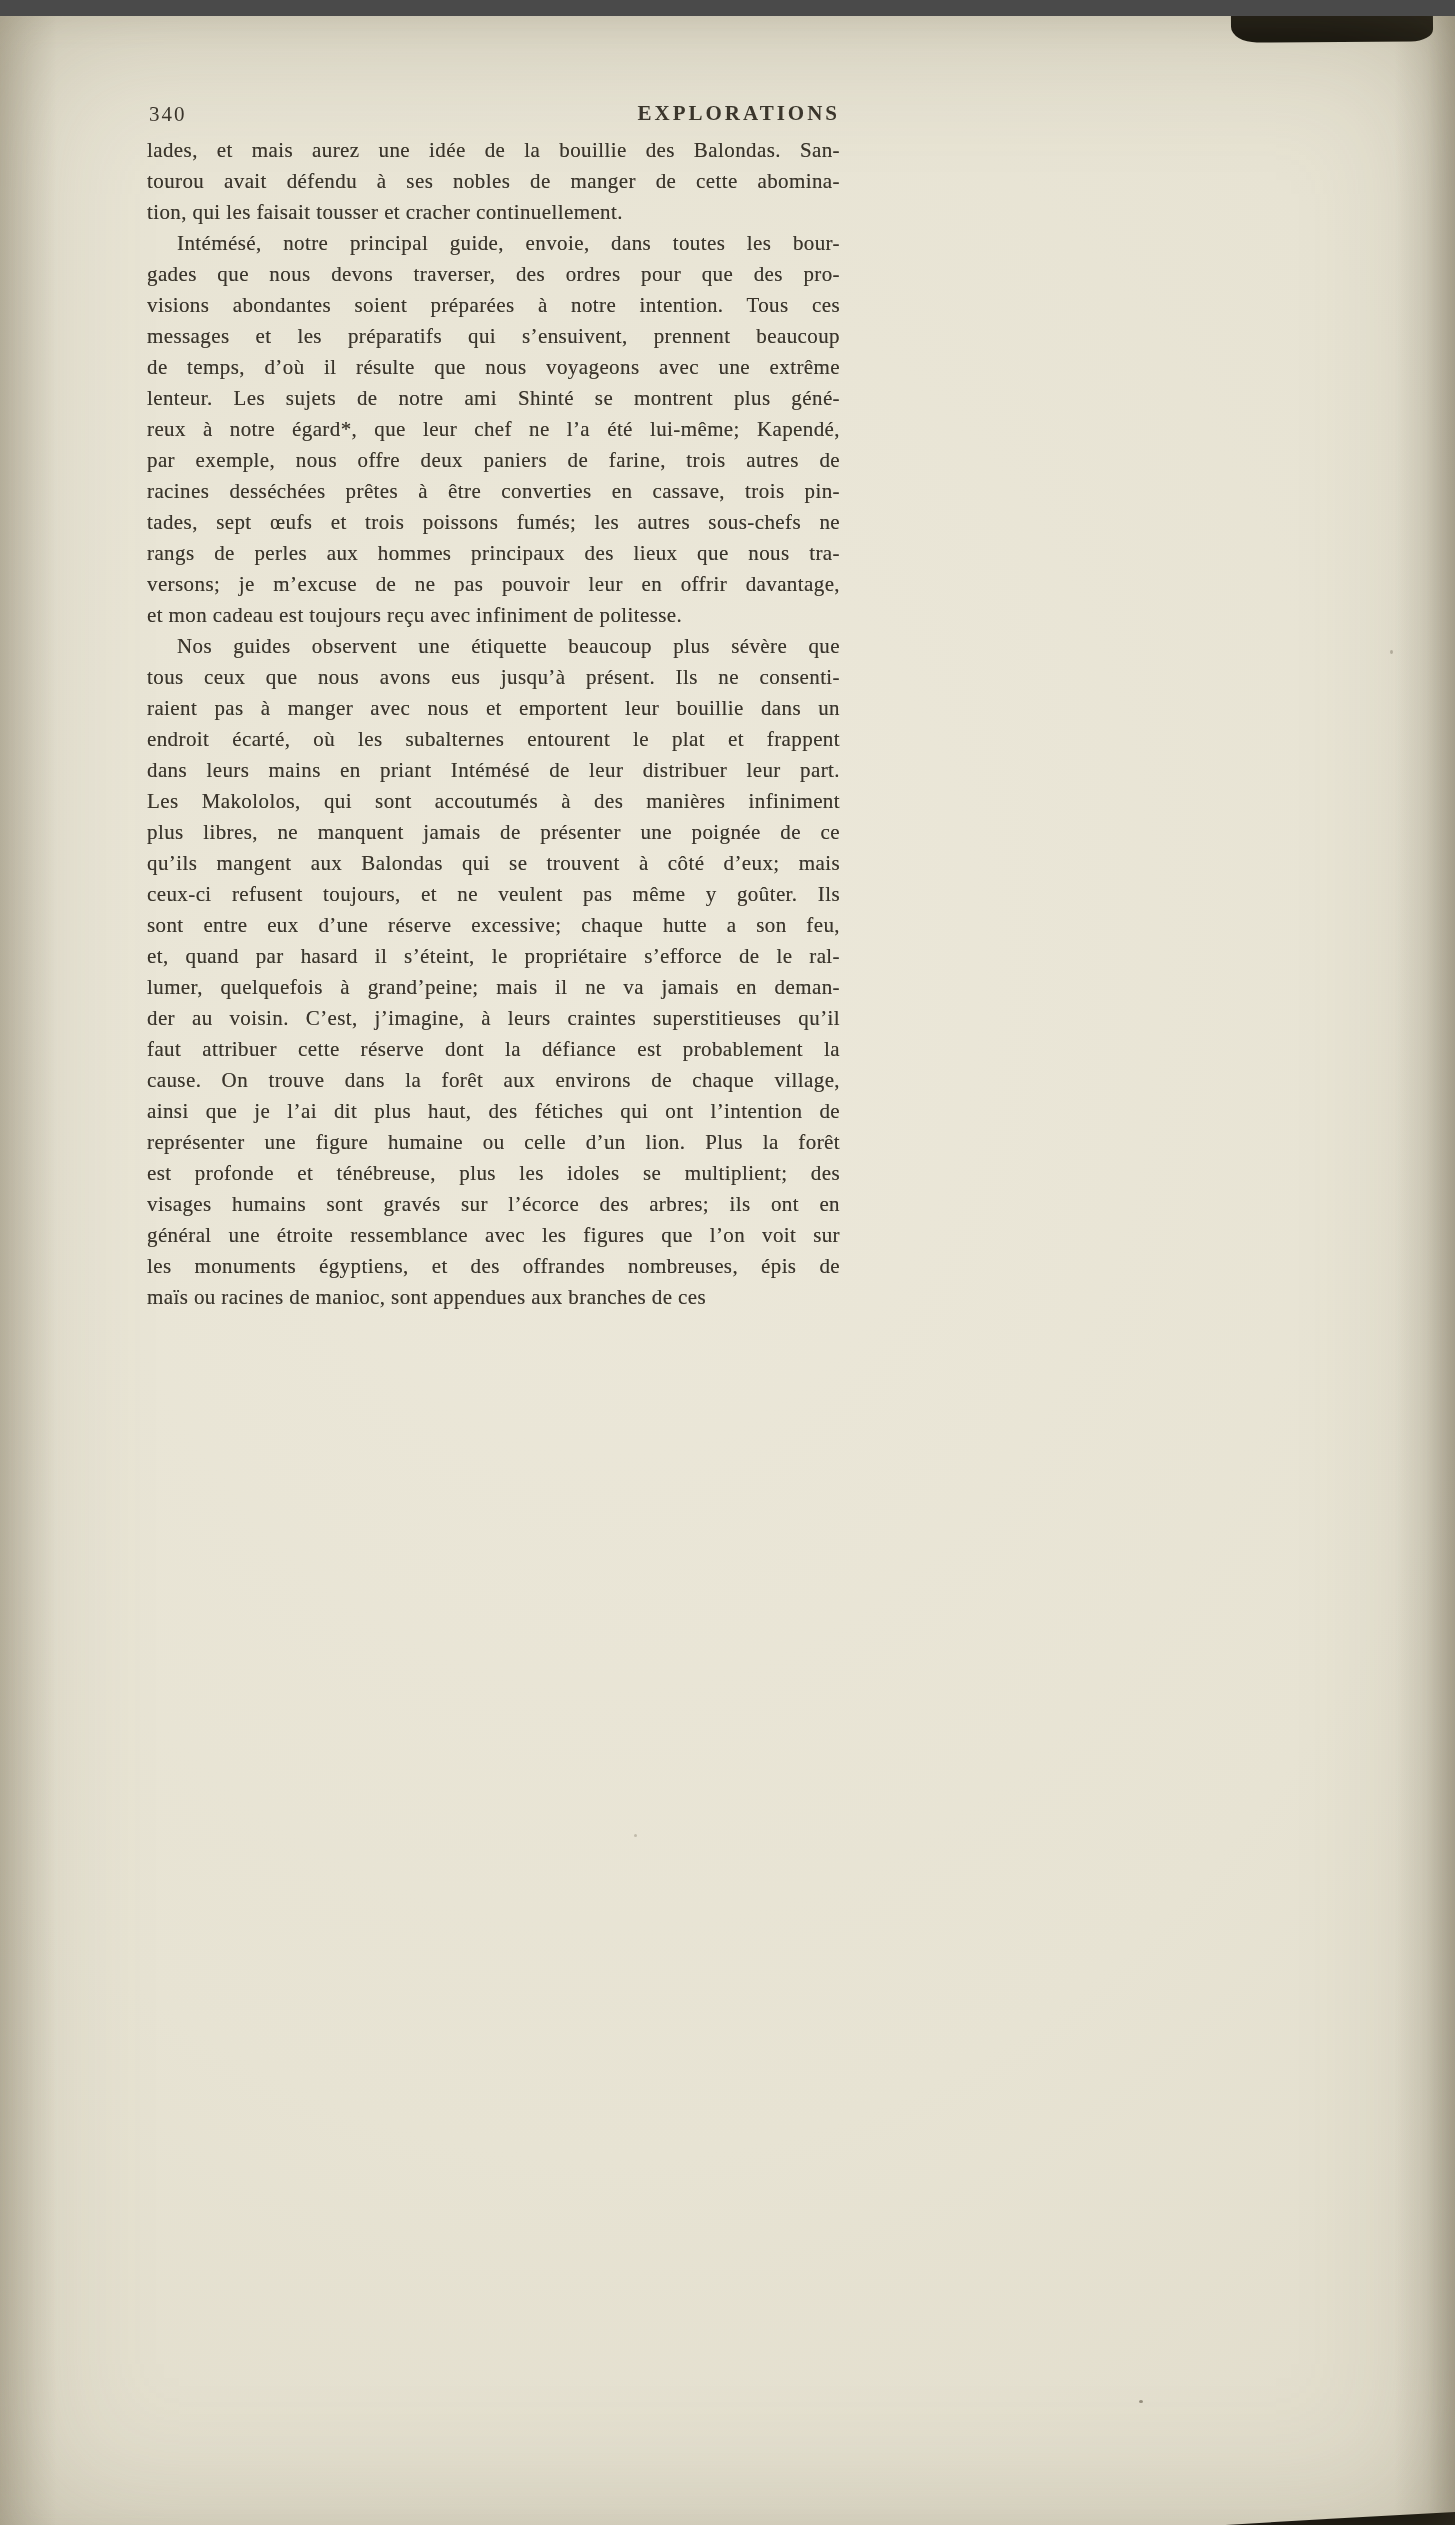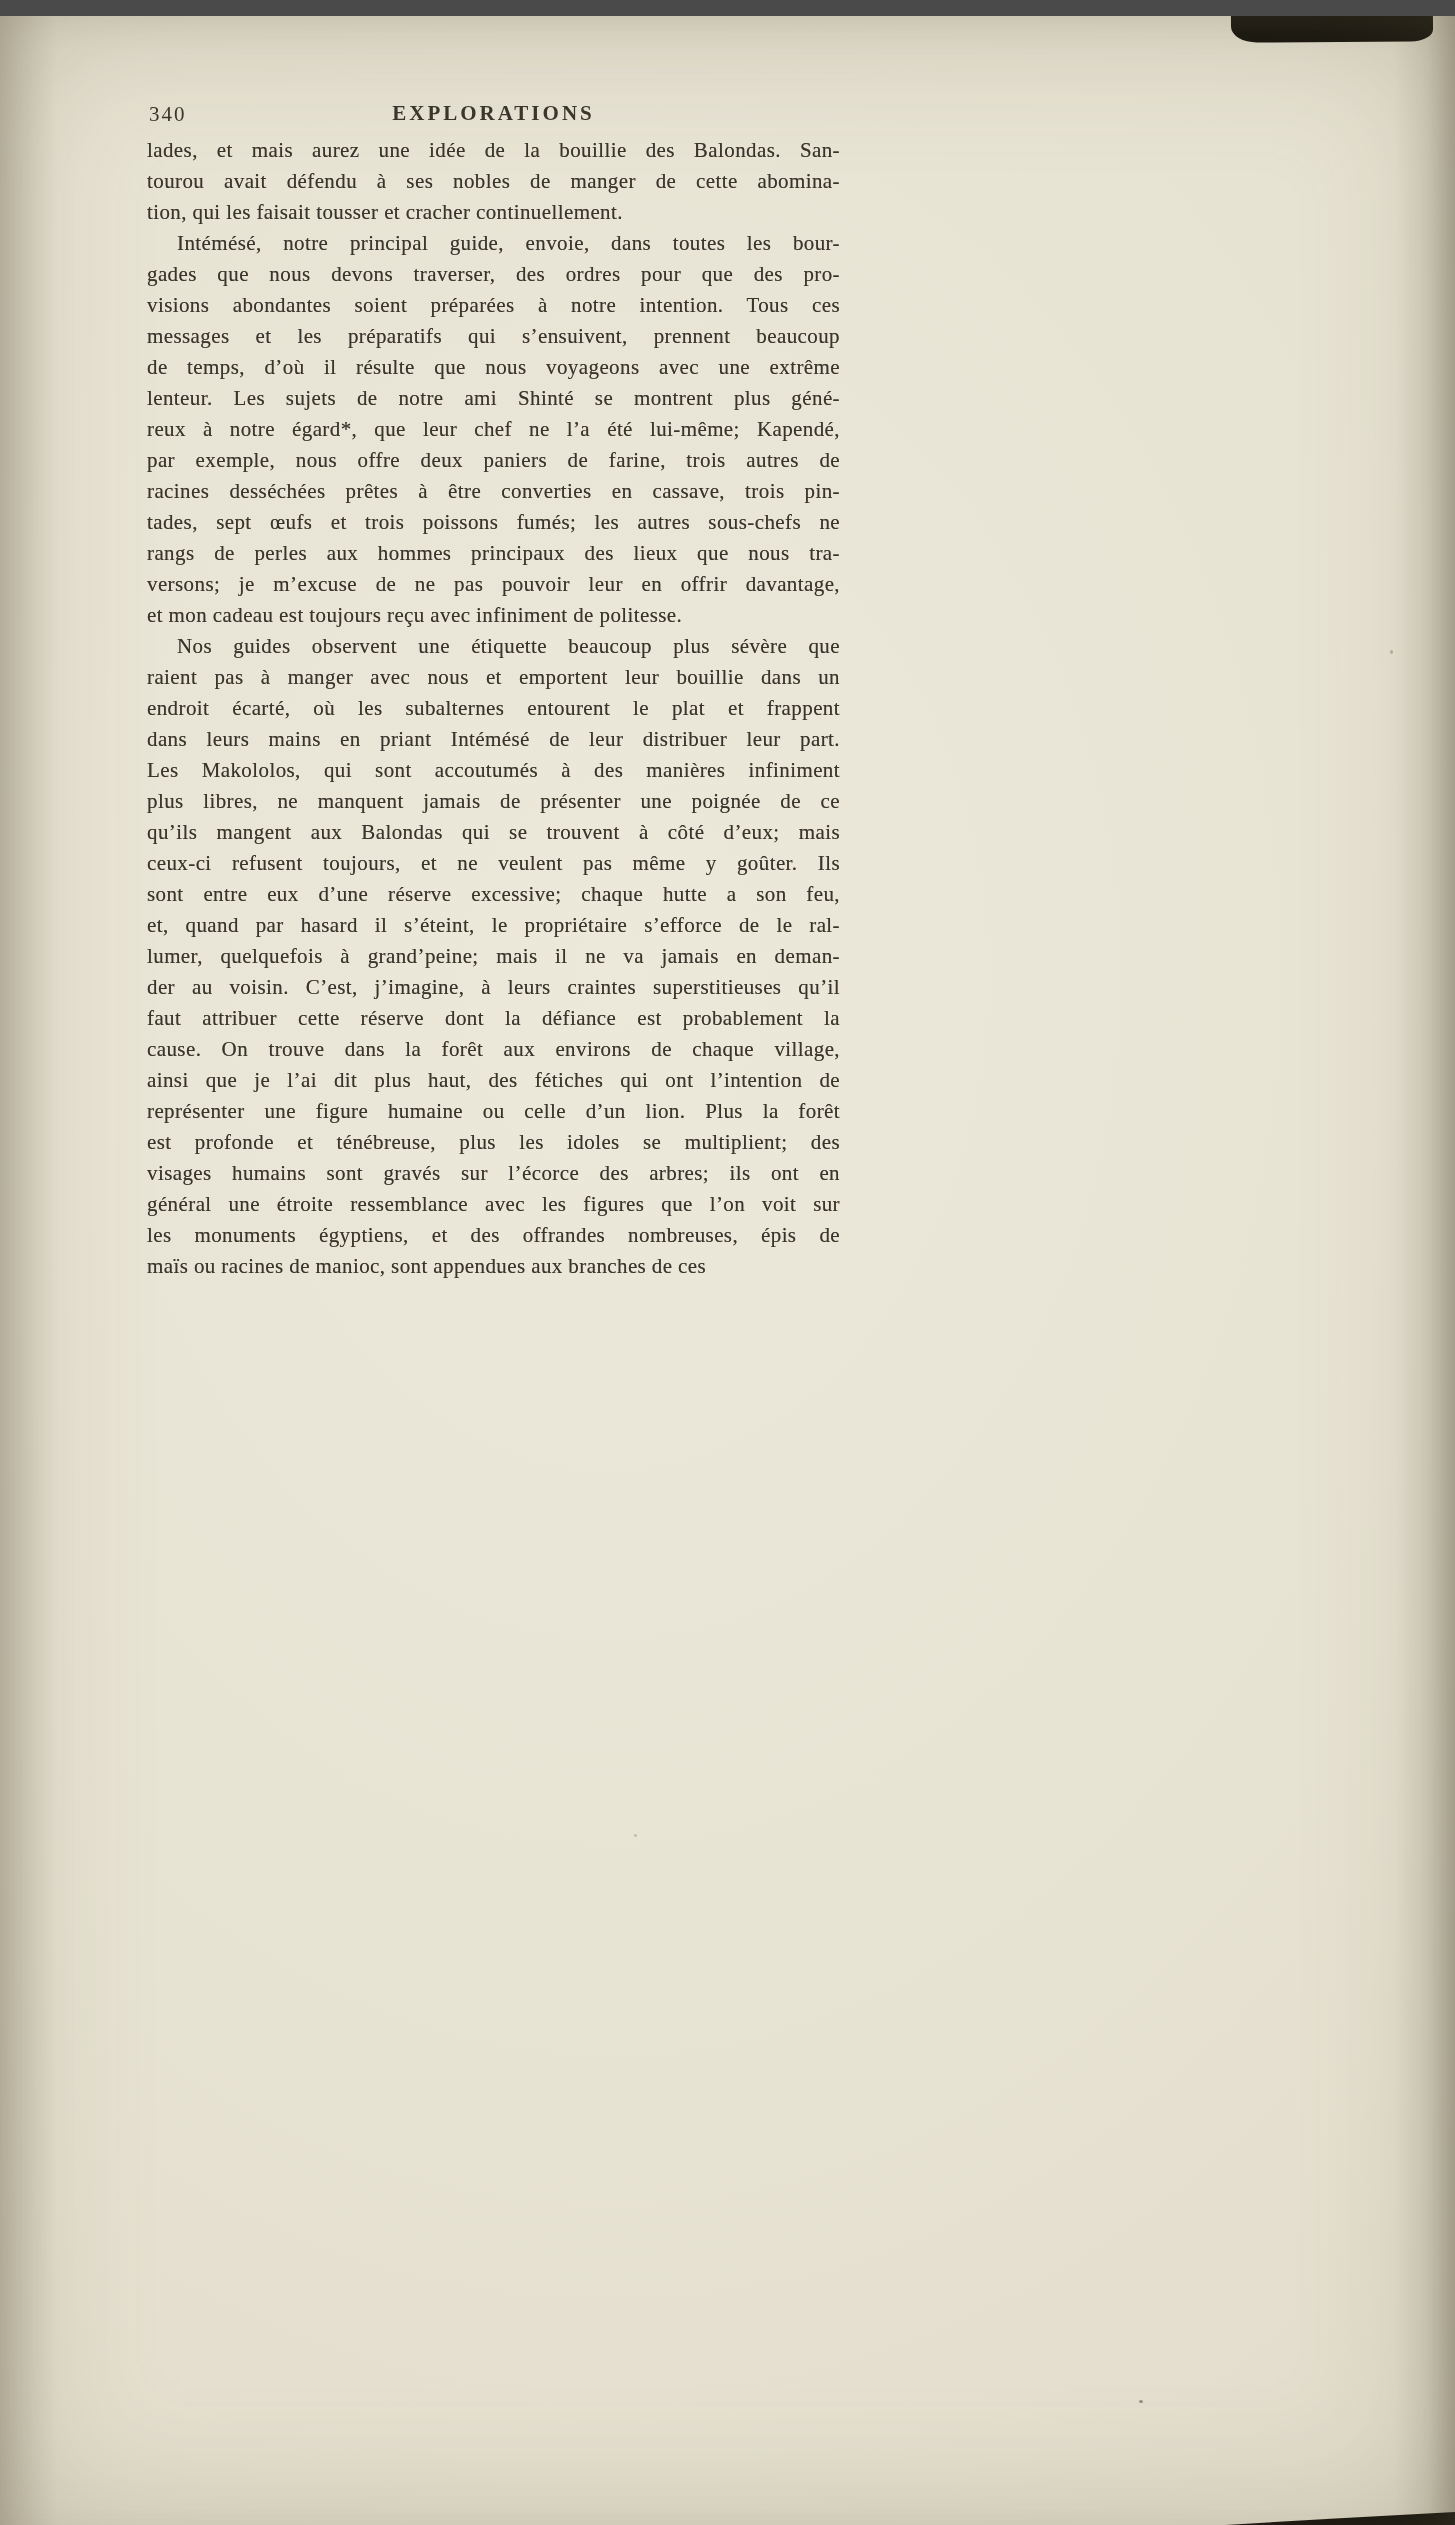--- a/index.html
+++ b/index.html
@@ -37,21 +37,21 @@
     clip-path:polygon(0 80%, 28% 55%, 68% 30%, 100% 12%, 100% 100%, 0 100%);
   }
   .speck { position:absolute; background:rgba(74,64,46,0.5); border-radius:50%; }
   .speck.s1 { left:1139px; top:2384px; width:4px; height:3px; }
   .speck.s2 { left:634px;  top:1818px; width:3px; height:3px; opacity:.5; }
   .speck.s3 { left:1390px; top:634px;  width:3px; height:4px; opacity:.6; }
 
   .text-block { position:absolute; left:147px; top:85px; width:693px; }
   .page-header { position:relative; height:28px; margin-bottom:6px; font-size:21px; }
   .page-number { position:absolute; left:2px; top:1px; letter-spacing:2px; }
-  .running-title { display:block; text-align:center; font-weight:700; letter-spacing:3px; }
+  .running-title { display:block; text-align:right; font-weight:700; letter-spacing:3px; }
 
   .body-text {
     font-size:21px;
     line-height:31px;
     letter-spacing:0.4px;
     text-shadow:0 0 0.5px rgba(58,53,44,0.55);
   }
   .line { text-align:justify; text-align-last:justify; min-height:31px; }
   .line.last-line { text-align-last:left; }
   .line.first-indent { text-indent:30px; }
@@ -91,20 +91,21 @@
           <div class="line">reux à notre égard*, que leur chef ne l’a été lui-même; Kapendé,</div>
           <div class="line">par exemple, nous offre deux paniers de farine, trois autres de</div>
           <div class="line">racines desséchées prêtes à être converties en cassave, trois pin-</div>
           <div class="line">tades, sept œufs et trois poissons fumés; les autres sous-chefs ne</div>
           <div class="line">rangs de perles aux hommes principaux des lieux que nous tra-</div>
           <div class="line">versons; je m’excuse de ne pas pouvoir leur en offrir davantage,</div>
           <div class="line last-line">et mon cadeau est toujours reçu avec infiniment de politesse.</div>
         </div>
         <div class="paragraph">
           <div class="line first-indent">Nos guides observent une étiquette beaucoup plus sévère que</div>
+          <div class="line">tous ceux que nous avons eus jusqu’à présent. Ils ne consenti-</div>
           <div class="line">raient pas à manger avec nous et emportent leur bouillie dans un</div>
           <div class="line">endroit écarté, où les subalternes entourent le plat et frappent</div>
           <div class="line">dans leurs mains en priant Intémésé de leur distribuer leur part.</div>
           <div class="line">Les Makololos, qui sont accoutumés à des manières infiniment</div>
           <div class="line">plus libres, ne manquent jamais de présenter une poignée de ce</div>
           <div class="line">qu’ils mangent aux Balondas qui se trouvent à côté d’eux; mais</div>
           <div class="line">ceux-ci refusent toujours, et ne veulent pas même y goûter. Ils</div>
           <div class="line">sont entre eux d’une réserve excessive; chaque hutte a son feu,</div>
           <div class="line">et, quand par hasard il s’éteint, le propriétaire s’efforce de le ral-</div>
           <div class="line">lumer, quelquefois à grand’peine; mais il ne va jamais en deman-</div>

